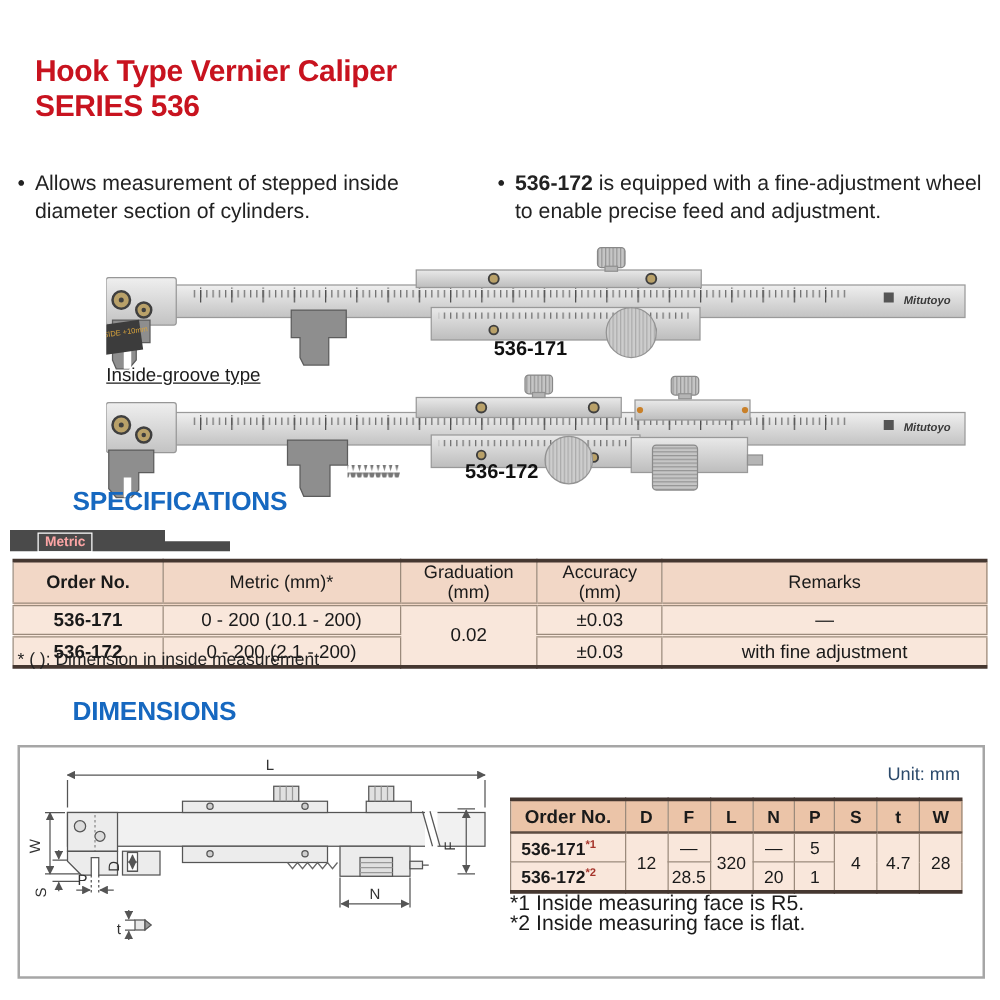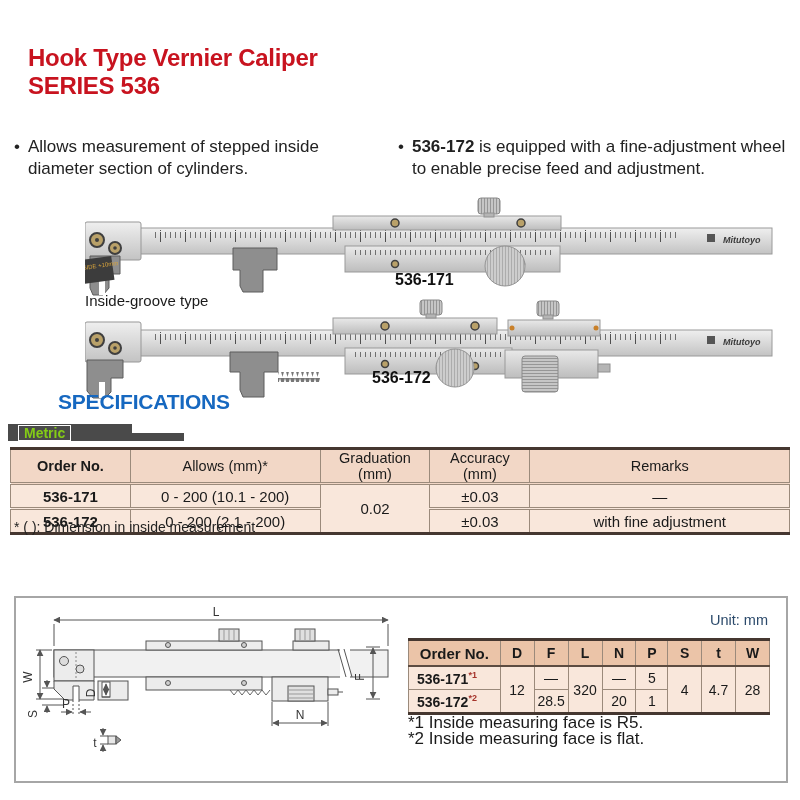--- a/index.html
+++ b/index.html
@@ -12,30 +12,30 @@
 
   
   .bullet{display:flex;font-size:17px;line-height:22px;color:#222;}
   .bullet .dot{margin-right:8px;}
   .bullet .lead{font-weight:bold;}
   .b1{left:14px;top:136px;width:372px;}
   .b2{left:398px;top:136px;width:392px;}
 
   
   .prod-label{font-weight:bold;font-size:16px;color:#111;}
-  .groove-label{left:85px;top:292px;font-size:15px;color:#1a1a1a;}
+  .groove-label{left:85px;top:292px;font-size:15px;color:#1a1a1a;text-decoration:underline;}
 
   
   .sect{font-size:21px;font-weight:bold;color:#1668c0;letter-spacing:-0.2px;margin-left:44px;}
 
   
   .tab-a{left:8px;top:424px;width:124px;height:17px;background:#4a4a4a;}
   .tab-b{left:132px;top:433px;width:52px;height:8px;background:#4a4a4a;}
-  .tab-badge{display:inline-block;margin:1px 0 0 10px;padding:0 5px;border:1px solid #fff;
-             color:#84cc16;font-size:14px;font-weight:bold;line-height:14px;}
+  .tab-badge{display:inline-block;margin:1px 0 0 22px;padding:0 5px;border:1px solid #fff;
+             color:#fca5a5;font-size:11px;font-weight:bold;line-height:14px;}
 
   
   table{border-collapse:collapse;}
   .spec-table{left:10px;top:447px;width:780px;font-size:15px;
               border-top:3px solid #453730;border-bottom:3px solid #453730;
               border-left:1px solid #6b5a4c;border-right:1px solid #6b5a4c;}
   .spec-table th{background:#f2d7c6;font-weight:normal;font-size:14.5px;height:20px;
                  border:1px solid #9b8a7b;padding:0 2px;}
   .spec-table th.bold, .spec-table td.bold{font-weight:bold;}
   .spec-table td{background:#f9e7db;text-align:center;height:22px;border:1px solid #9b8a7b;padding:0 2px;}
@@ -216,21 +216,21 @@
     <colgroup>
         <col style="width:120px">
         <col style="width:190px">
         <col style="width:110px">
         <col style="width:100px">
         <col style="width:260px">
       </colgroup>
     <tbody>
         <tr>
       <th class="bold">Order No.</th>
-      <th>Allows (mm)*</th>
+      <th>Metric (mm)*</th>
       <th>Graduation (mm)</th>
       <th>Accuracy (mm)</th>
       <th>Remarks</th>
     </tr>
     <tr class="r1">
       <td class="bold">536-171</td>
       <td>0 - 200 (10.1 - 200)</td>
       <td rowspan="2">0.02</td>
       <td>±0.03</td>
       <td>—</td>
@@ -238,20 +238,21 @@
     <tr class="r2">
       <td class="bold">536-172</td>
       <td>0 - 200 (2.1 - 200)</td>
       <td>±0.03</td>
       <td>with fine adjustment</td>
     </tr>
   </tbody>
     </table>
   <div class="abs foot" style="left:14px;top:519px;">* ( ): Dimension in inside measurement</div>
 
+  <div class="abs sect" style="left:14px;top:558px;">DIMENSIONS</div>
 
   <div class="abs dim-box"></div>
 
   <svg class="abs" style="left:16px;top:598px;" width="398" height="179" viewBox="0 0 398 179">
     <defs>
       <marker id="ah" viewBox="0 0 10 10" refX="9" refY="5" markerWidth="7" markerHeight="7" orient="auto-start-reverse">
         <path d="M0,0 L10,5 L0,10 Z" fill="#555"></path>
       </marker>
     </defs>
     <g stroke="#555" fill="none" stroke-width="1">

